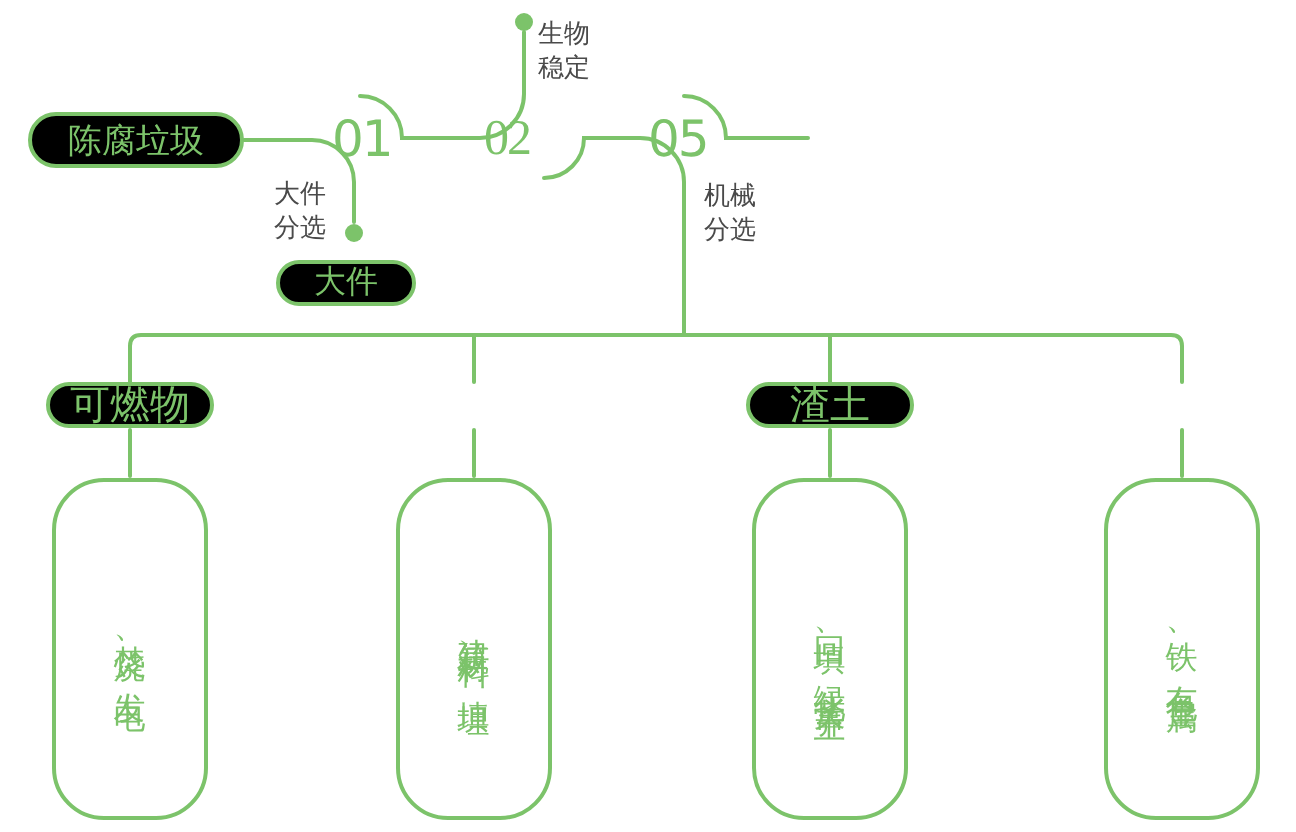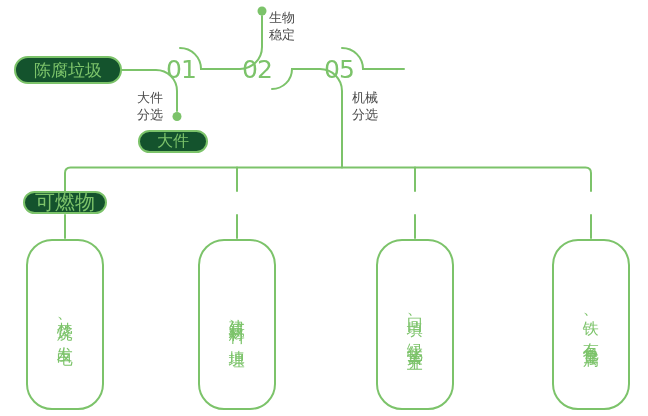--- a/index.html
+++ b/index.html
@@ -18,21 +18,21 @@
     stroke-width: 2;
     stroke-linecap: round;
   }
   svg.lines circle { fill: var(--green, #7cc36a); stroke: none; }
 
   .pill {
     position: absolute;
     box-sizing: border-box;
     border: 2px solid var(--green, #7cc36a);
     border-radius: 999px;
-    background: #14532d;
+    background: #000000;
     color: var(--green, #7cc36a);
     display: flex;
     align-items: center;
     justify-content: center;
     white-space: nowrap;
   }
   .pill-root  { left: 14px;  top: 56px;  width: 108px; height: 28px; font-size: 17px; }
   .pill-bulky { left: 138px; top: 130px; width: 70px;  height: 23px; font-size: 16px; }
   .pill-cat   { top: 191px; width: 84px; height: 23px; font-size: 20px; }
   .pill-cat1 { left: 23px; }
@@ -43,21 +43,21 @@
   .step-num {
     position: absolute;
     top: 57px;
     width: 36px;
     color: var(--green, #7cc36a);
     font-size: 25px;
     line-height: 26px;
     letter-spacing: -1px;
   }
   .num-01 { left: 166px; }
-  .num-02 { left: 242px; }
+  .num-02 { left: 242px; font-family: Liberation Serif, serif; }
   .num-03 { left: 324px; }
 
   .step-label {
     position: absolute;
     color: var(--dark, #4a4a4a);
     font-size: 13px;
     line-height: 17px;
     white-space: pre-line;
   }
   .label-bio  { left: 269px; top: 9px; }
@@ -132,20 +132,23 @@
   <div class="step-label label-mech">机械
 分选</div>
 
   <div class="pill pill-bulky">
     <span>大件</span>
   </div>
 
   <div class="pill pill-cat pill-cat1">
     <span>可燃物</span>
   </div>
+  <div class="pill pill-cat pill-cat3">
+    <span>渣土</span>
+  </div>
 
   <div class="outcome-box box1">
     <span class="outcome-text">焚烧、发电</span>
   </div>
   <div class="outcome-box box2">
     <span class="outcome-text">建筑材料、填埋</span>
   </div>
   <div class="outcome-box box3">
     <span class="outcome-text">回填、绿化营养土</span>
   </div>

